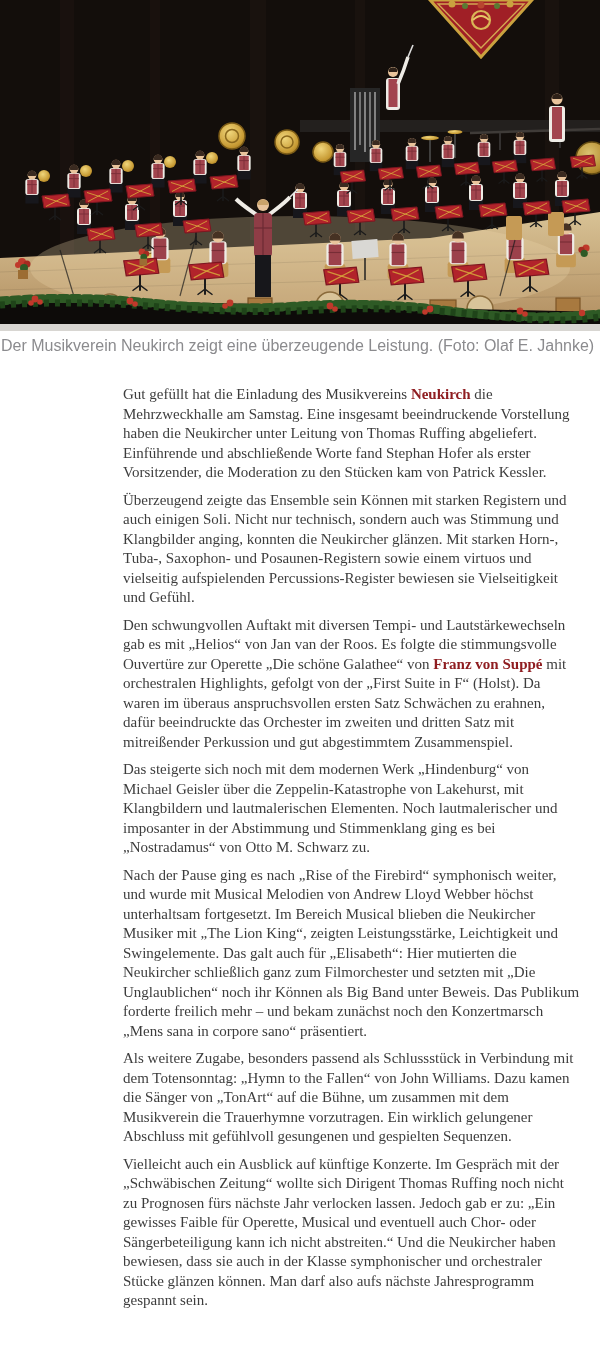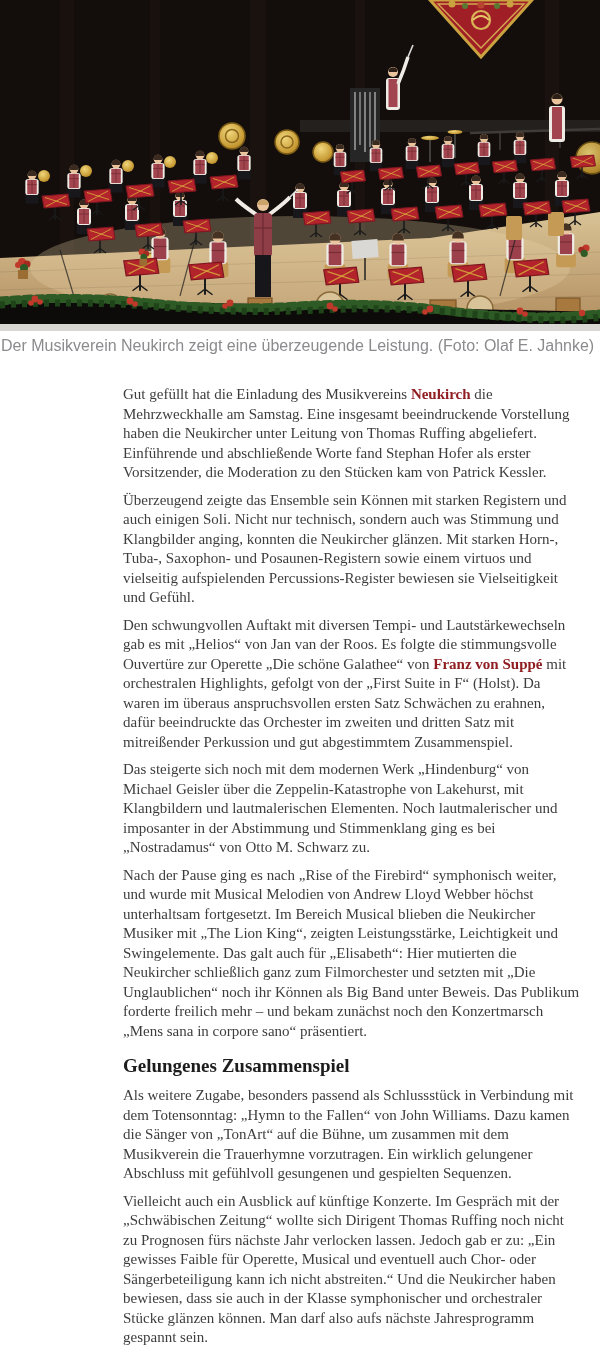--- a/index.html
+++ b/index.html
@@ -317,18 +317,17 @@
   </figure>
 
   <div class="caption">Der Musikverein Neukirch zeigt eine überzeugende Leistung. (Foto: Olaf E. Jahnke)</div>
 
   <article class="article">
       <p>Gut gefüllt hat die Einladung des Musikvereins <a class="inline-link">Neukirch</a> die Mehrzweckhalle am Samstag. Eine insgesamt beeindruckende Vorstellung haben die Neukircher unter Leitung von Thomas Ruffing abgeliefert. Einführende und abschließende Worte fand Stephan Hofer als erster Vorsitzender, die Moderation zu den Stücken kam von Patrick Kessler.</p>
       <p>Überzeugend zeigte das Ensemble sein Können mit starken Registern und auch einigen Soli. Nicht nur technisch, sondern auch was Stimmung und Klangbilder anging, konnten die Neukircher glänzen. Mit starken Horn-, Tuba-, Saxophon- und Posaunen-Registern sowie einem virtuos und vielseitig aufspielenden Percussions-Register bewiesen sie Vielseitigkeit und Gefühl.</p>
       <p>Den schwungvollen Auftakt mit diversen Tempi- und Lautstärkewechseln gab es mit „Helios“ von Jan van der Roos. Es folgte die stimmungsvolle Ouvertüre zur Operette „Die schöne Galathee“ von <a class="inline-link">Franz von Suppé</a> mit orchestralen Highlights, gefolgt von der „First Suite in F“ (Holst). Da waren im überaus anspruchsvollen ersten Satz Schwächen zu erahnen, dafür beeindruckte das Orchester im zweiten und dritten Satz mit mitreißender Perkussion und gut abgestimmtem Zusammenspiel.</p>
       <p>Das steigerte sich noch mit dem modernen Werk „Hindenburg“ von Michael Geisler über die Zeppelin-Katastrophe von Lakehurst, mit Klangbildern und lautmalerischen Elementen. Noch lautmalerischer und imposanter in der Abstimmung und Stimmenklang ging es bei „Nostradamus“ von Otto M. Schwarz zu.</p>
       <p>Nach der Pause ging es nach „Rise of the Firebird“ symphonisch weiter, und wurde mit Musical Melodien von Andrew Lloyd Webber höchst unterhaltsam fortgesetzt. Im Bereich Musical blieben die Neukircher Musiker mit „The Lion King“, zeigten Leistungsstärke, Leichtigkeit und Swingelemente. Das galt auch für „Elisabeth“: Hier mutierten die Neukircher schließlich ganz zum Filmorchester und setzten mit „Die Unglaublichen“ noch ihr Können als Big Band unter Beweis. Das Publikum forderte freilich mehr – und bekam zunächst noch den Konzertmarsch „Mens sana in corpore sano“ präsentiert.</p>
-      <h2>Gelungenes Zusammenspiel</h2>
       <p>Als weitere Zugabe, besonders passend als Schlussstück in Verbindung mit dem Totensonntag: „Hymn to the Fallen“ von John Williams. Dazu kamen die Sänger von „TonArt“ auf die Bühne, um zusammen mit dem Musikverein die Trauerhymne vorzutragen. Ein wirklich gelungener Abschluss mit gefühlvoll gesungenen und gespielten Sequenzen.</p>
       <p>Vielleicht auch ein Ausblick auf künftige Konzerte. Im Gespräch mit der „Schwäbischen Zeitung“ wollte sich Dirigent Thomas Ruffing noch nicht zu Prognosen fürs nächste Jahr verlocken lassen. Jedoch gab er zu: „Ein gewisses Faible für Operette, Musical und eventuell auch Chor- oder Sängerbeteiligung kann ich nicht abstreiten.“ Und die Neukircher haben bewiesen, dass sie auch in der Klasse symphonischer und orchestraler Stücke glänzen können. Man darf also aufs nächste Jahresprogramm gespannt sein.</p>
     </article>
 
 </div>
 
 </body></html>

